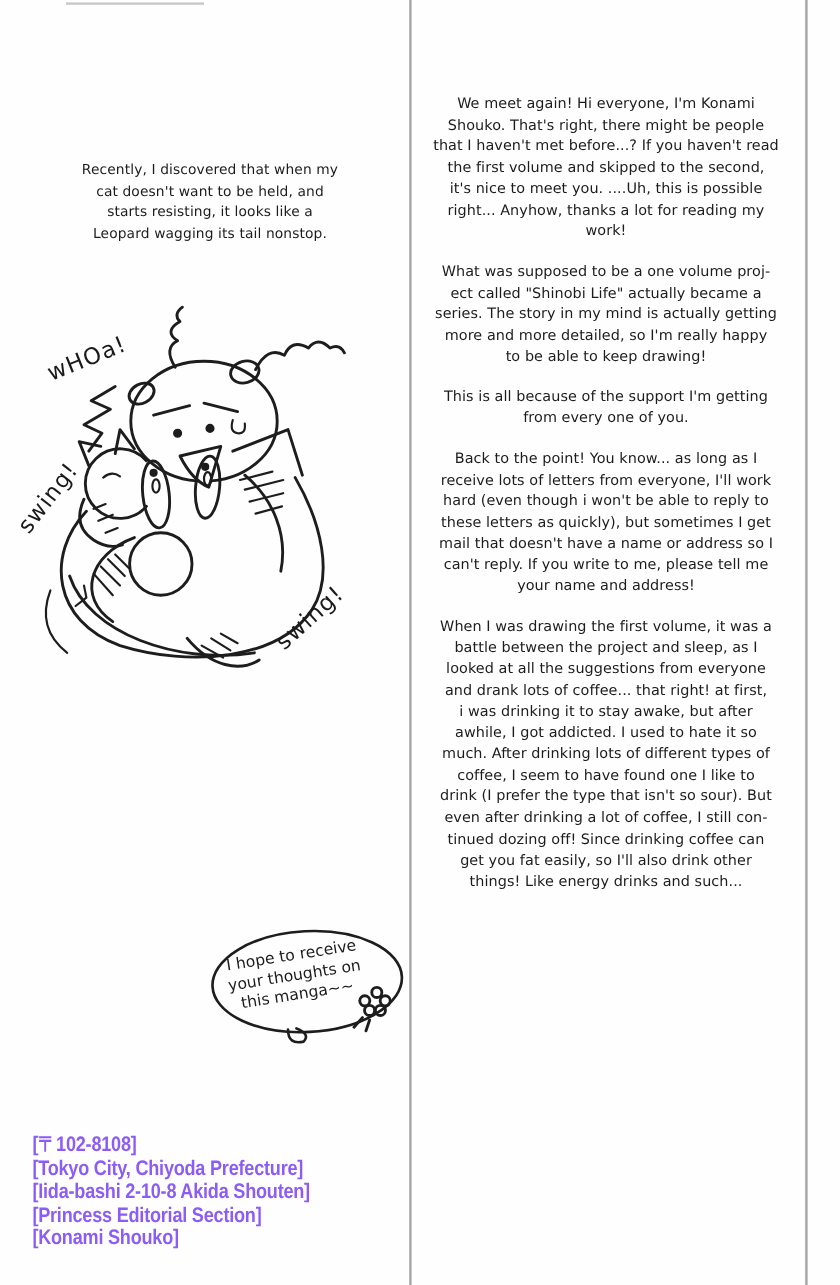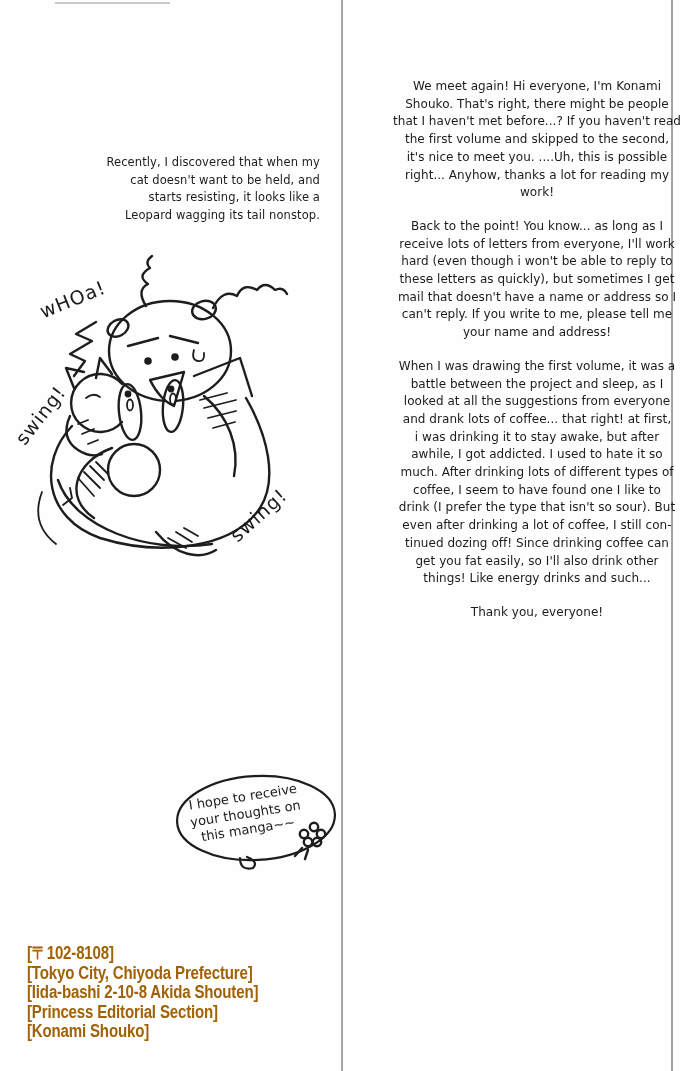--- a/index.html
+++ b/index.html
@@ -7,39 +7,39 @@
     position:relative;
     width:700px;height:1071px;
     background:#fefefe;
     overflow:hidden;
     font-family:"DejaVu Sans",sans-serif;
     color:#1c1c1c;
   }
   .vline{position:absolute;top:0;bottom:0;width:2px;background:#8f8f8f;opacity:.8;}
   .hw{white-space:pre-line;text-align:center;position:absolute;}
   .left-para{font-size:11.5px;line-height:17.7px;letter-spacing:.1px;}
-  .right-col{position:absolute;left:344px;top:78px;width:322px;margin-left:32px;}
+  .right-col{position:absolute;left:344px;top:78px;width:322px;}
   .right-col .para{
     white-space:pre-line;text-align:center;
     font-size:12px;line-height:17.7px;letter-spacing:.05px;
     margin:0 0 16px 0;
   }
   .doodle-label{
     position:absolute;font-size:19px;letter-spacing:1px;
     color:#1a1a1a;font-weight:500;
   }
   .bubble-text{
     position:absolute;left:158px;top:789px;width:175px;
     font-size:13px;line-height:16.5px;text-align:center;
     white-space:pre-line;transform:rotate(-9deg);
   }
   .address{
     position:absolute;left:27px;top:944px;
     font-family:"Liberation Sans",sans-serif;font-weight:bold;
-    color:#a16207;
+    color:#8b5cf6;
   }
   .address .line{
     font-size:17.5px;line-height:19.5px;letter-spacing:-0.2px;
     transform:scaleX(0.86);transform-origin:left center;
     white-space:nowrap;
   }
   svg{position:absolute;overflow:visible;}
   svg path, svg ellipse, svg circle, svg line{
     fill:none;stroke:#1d1d1d;stroke-width:2.4;
     stroke-linecap:round;stroke-linejoin:round;
@@ -47,21 +47,21 @@
 </style>
 </head>
 <body>
 
 <div class="page">
 
   <div style="position:absolute;left:55px;top:2px;width:115px;height:2px;background:#c8c8c8;"></div>
   <div class="vline" style="left:341px;"></div>
   <div class="vline" style="left:671px;"></div>
 
-  <div class="hw left-para" style="left:30px;top:154px;width:290px;text-align:right;">Recently, I discovered that when my
+  <div class="hw left-para" style="left:30px;top:133px;width:290px;">Recently, I discovered that when my
 cat doesn't want to be held, and
 starts resisting, it looks like a
 Leopard wagging its tail nonstop.</div>
 
   <svg style="left:8px;top:266px;" width="280" height="305" viewBox="0 0 280 305">
     <g>
       <ellipse cx="162" cy="85" rx="61" ry="50"></ellipse>
       <path d="M138,40 q-10,-16 2,-22 q-12,-8 2,-16 q-6,-6 2,-12"></path>
       <path d="M205,42 q10,-20 24,-12 q6,-14 20,-6 q8,-10 18,0 q8,-4 12,4"></path>
       <ellipse cx="110" cy="62" rx="11" ry="8" transform="rotate(-28 110 62)"></ellipse>
@@ -130,41 +130,47 @@
 this manga~~</div>
 
   <div class="right-col">
     <p class="para">We meet again! Hi everyone, I'm Konami
 Shouko. That's right, there might be people
 that I haven't met before...? If you haven't read
 the first volume and skipped to the second,
 it's nice to meet you. ....Uh, this is possible
 right... Anyhow, thanks a lot for reading my
 work!</p>
+    <p class="para">What was supposed to be a one volume proj-
+ect called "Shinobi Life" actually became a
+series. The story in my mind is actually getting
+more and more detailed, so I'm really happy
+to be able to keep drawing!</p>
+    <p class="para">This is all because of the support I'm getting
+from every one of you.</p>
     <p class="para">Back to the point! You know... as long as I
 receive lots of letters from everyone, I'll work
 hard (even though i won't be able to reply to
 these letters as quickly), but sometimes I get
 mail that doesn't have a name or address so I
 can't reply. If you write to me, please tell me
 your name and address!</p>
     <p class="para">When I was drawing the first volume, it was a
 battle between the project and sleep, as I
 looked at all the suggestions from everyone
 and drank lots of coffee... that right! at first,
 i was drinking it to stay awake, but after
 awhile, I got addicted. I used to hate it so
 much. After drinking lots of different types of
 coffee, I seem to have found one I like to
 drink (I prefer the type that isn't so sour). But
 even after drinking a lot of coffee, I still con-
 tinued dozing off! Since drinking coffee can
 get you fat easily, so I'll also drink other
 things! Like energy drinks and such...</p>
-    <p class="para">Thank you, everyone!</p>
   </div>
 
   <div class="address">
     <div class="line">[〒102-8108]</div>
     <div class="line">[Tokyo City, Chiyoda Prefecture]</div>
     <div class="line">[Iida-bashi 2-10-8 Akida Shouten]</div>
     <div class="line">[Princess Editorial Section]</div>
     <div class="line">[Konami Shouko]</div>
   </div>
 

